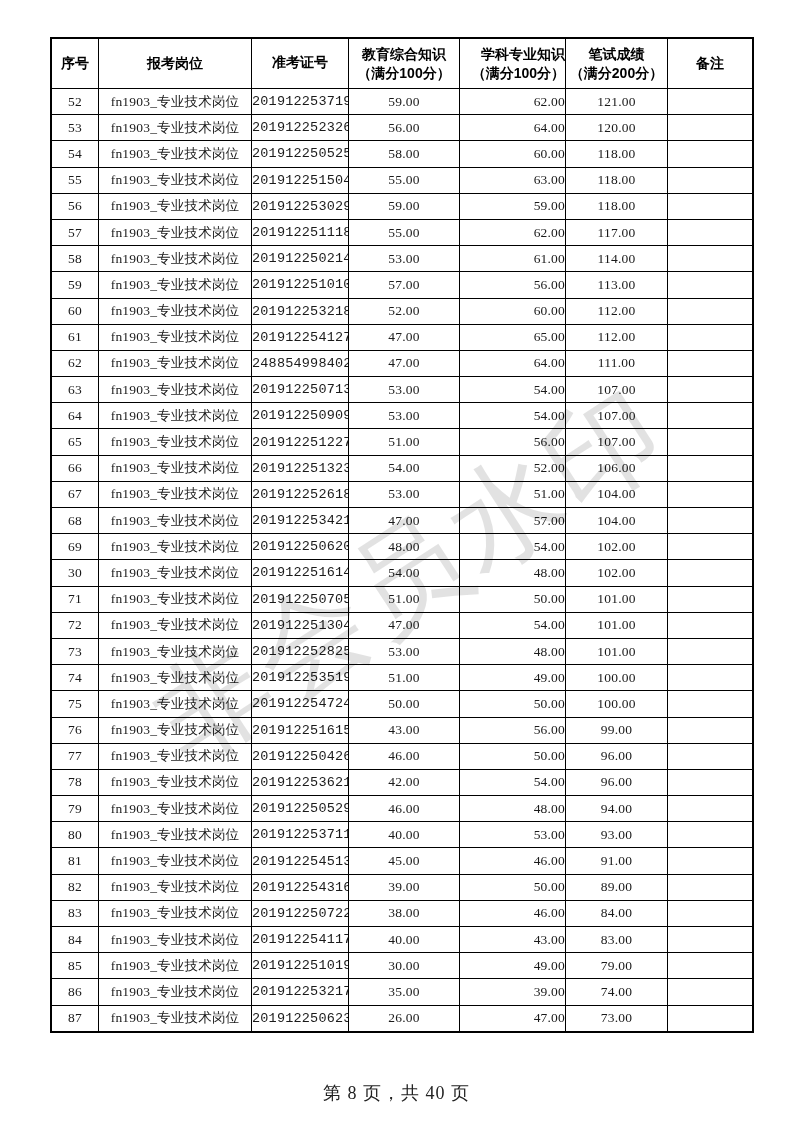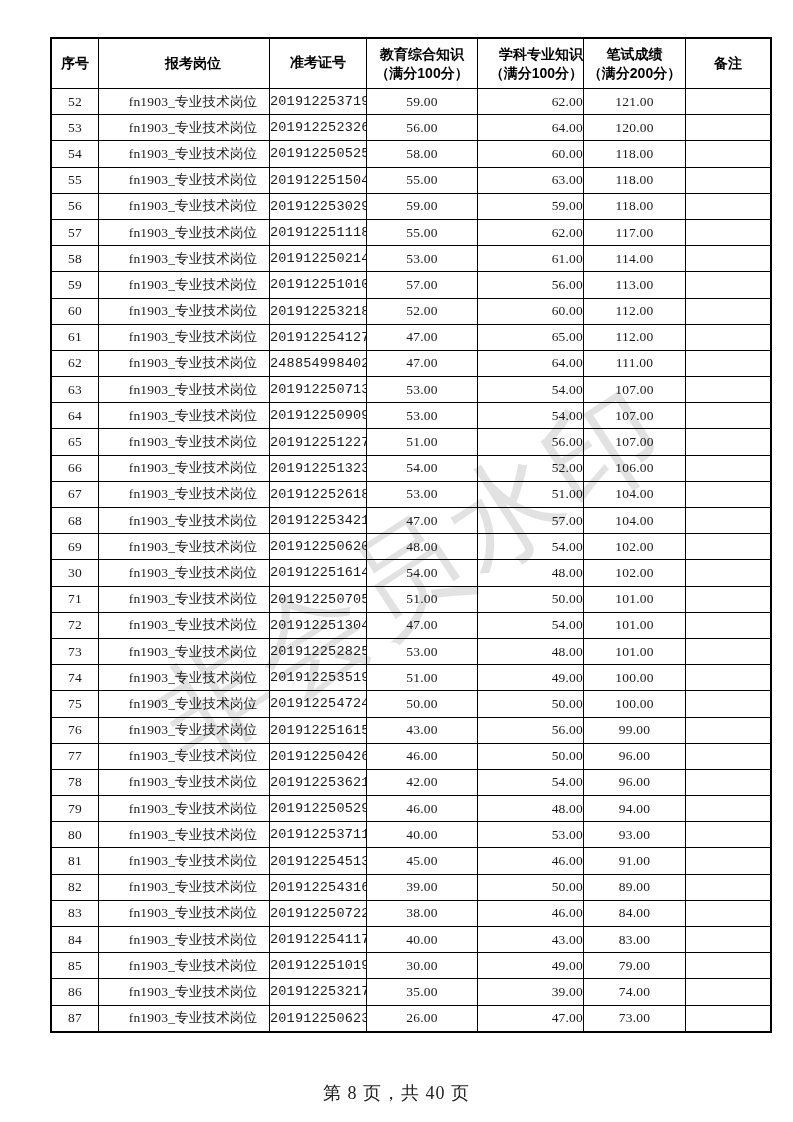--- a/index.html
+++ b/index.html
@@ -29,21 +29,21 @@
     border: 2px solid #000;
   }
   .score-table th, .score-table td {
     border: 1px solid #000;
     text-align: center;
     vertical-align: middle;
     padding: 0;
     overflow: hidden;
   }
   .score-table th:nth-child(1), .score-table td:nth-child(1) { width: 46px; margin-left: 16px; }
-  .score-table th:nth-child(2), .score-table td:nth-child(2) { width: 152px; padding-left: 18px; }
+  .score-table th:nth-child(2), .score-table td:nth-child(2) { width: 152px; }
   .score-table th:nth-child(3), .score-table td:nth-child(3) { width: 96px; font-family: Liberation Mono, monospace; }
   .score-table th:nth-child(4), .score-table td:nth-child(4) { width: 110px; }
   .score-table th:nth-child(5), .score-table td:nth-child(5) { width: 105px; text-align: right; }
   .score-table th:nth-child(6), .score-table td:nth-child(6) { width: 101px; }
   .score-table th:nth-child(7), .score-table td:nth-child(7) { width: 84px; }
   .score-table thead th {
     height: 49px;
     font-family: "Liberation Sans", "DejaVu Sans", sans-serif;
     font-weight: 700;
     font-size: 14px;

